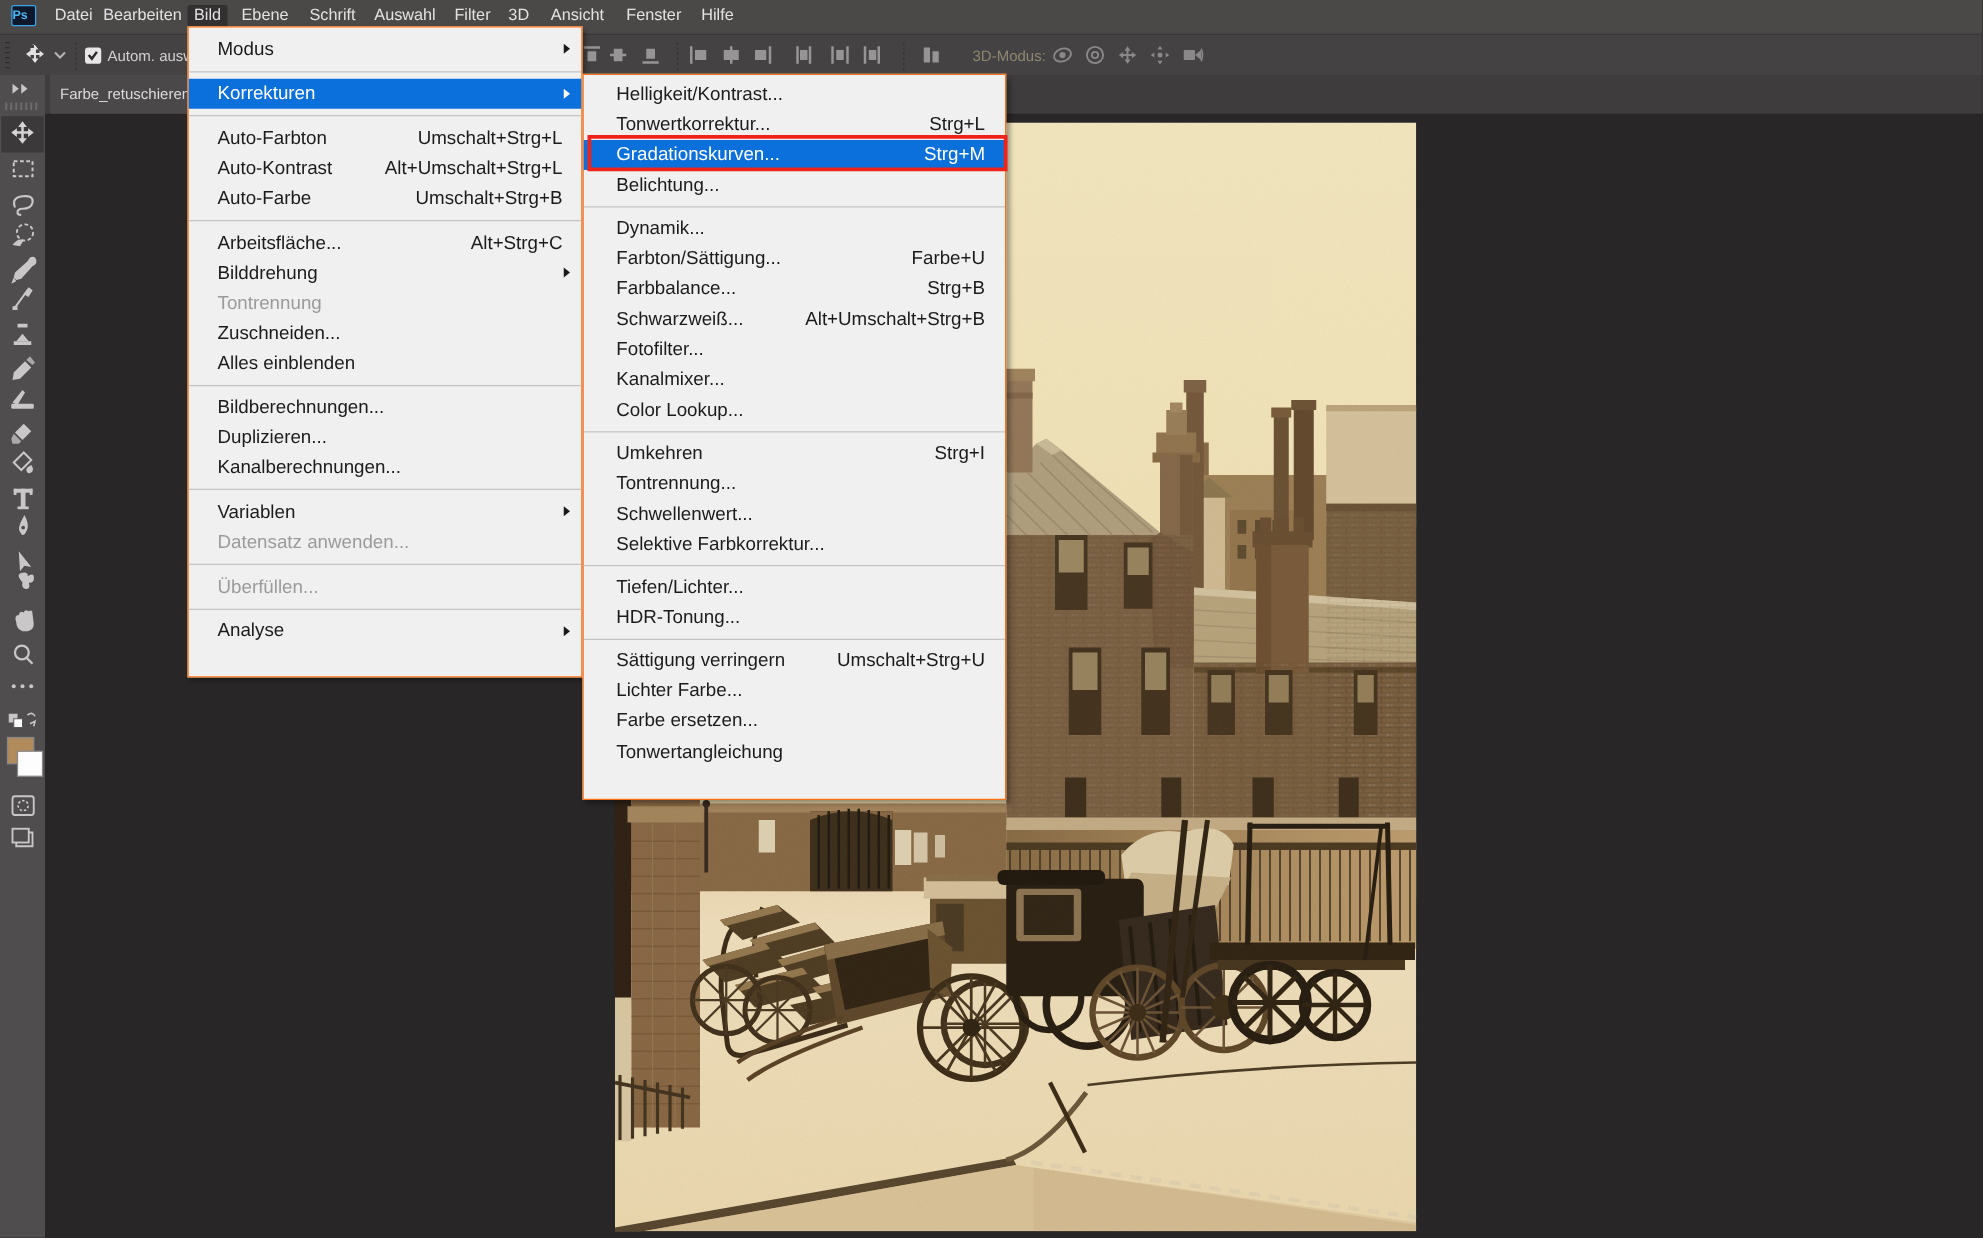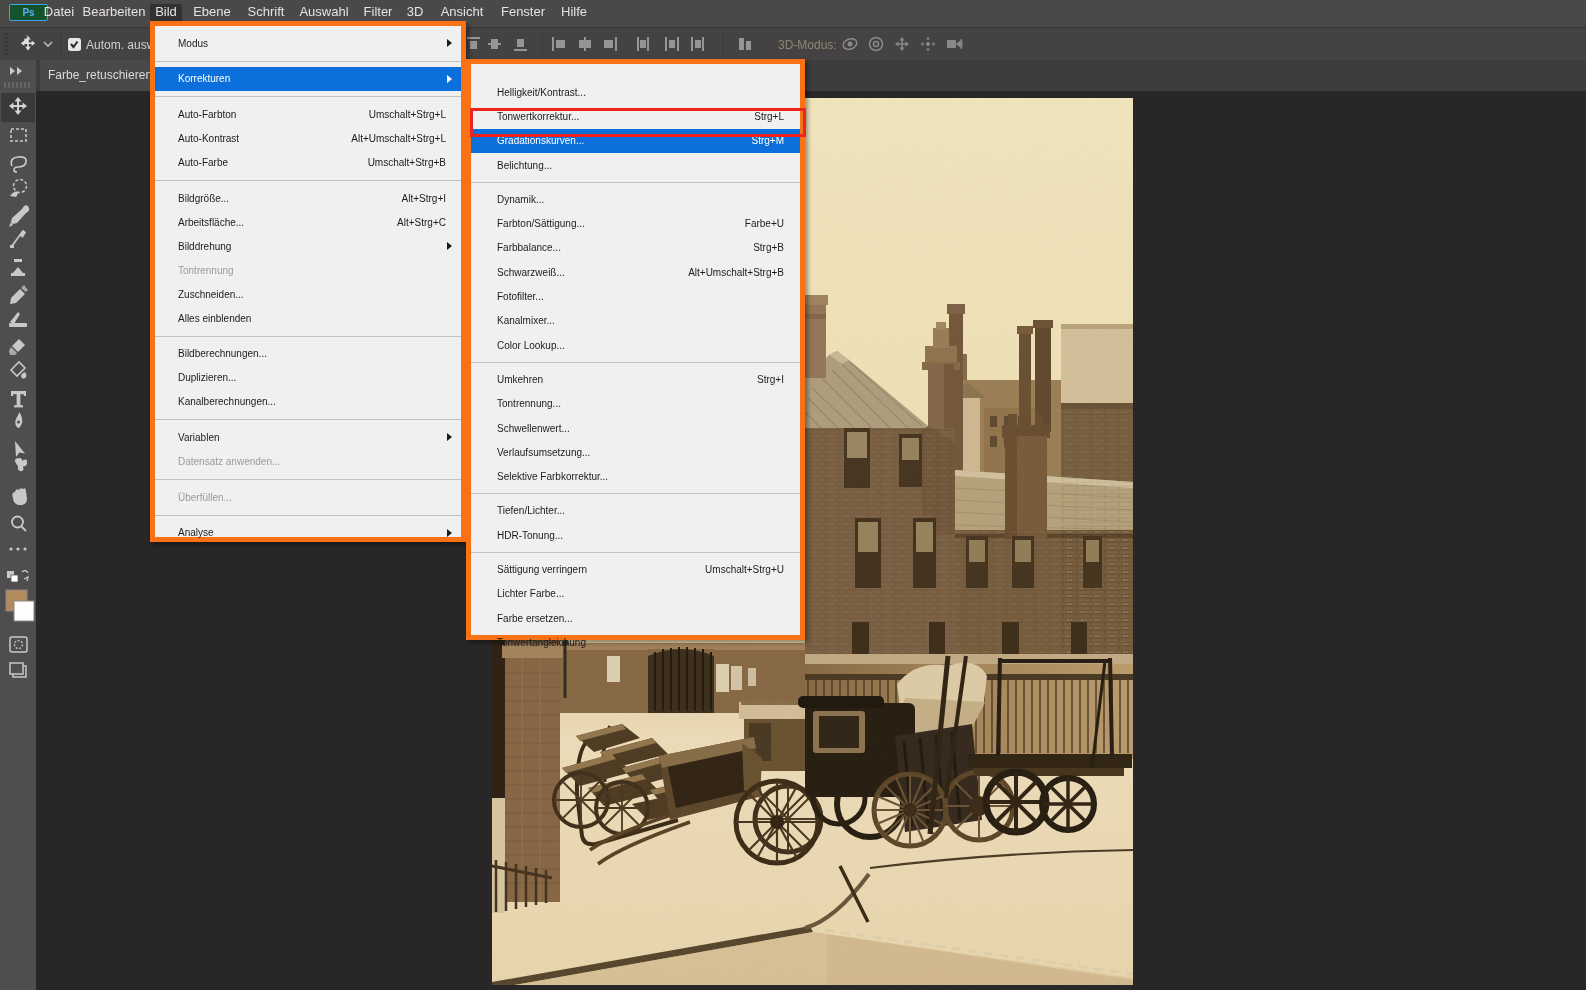--- a/index.html
+++ b/index.html
@@ -1,25 +1,25 @@
 <!DOCTYPE html>
 <html><head><meta charset="utf-8">
 <style>*{margin:0;padding:0;box-sizing:border-box}
 html,body{width:1586px;height:990px;overflow:hidden;background:#282626;font-family:"Liberation Sans",sans-serif}
 .abs{position:absolute}
 #menubar{position:absolute;left:0;top:0;width:1586px;height:28px;background:#4b4848;border-bottom:1px solid #393737}
 .mi{position:absolute;top:1px;height:22px;line-height:22px;color:#e4e2e2;font-size:13px;transform:translateX(-50%);white-space:nowrap}
 #bildbox{position:absolute;left:150px;top:4px;width:32px;height:18px;background:#323030;border-radius:2px 2px 0 0}
-#pslogo{position:absolute;left:9px;top:4px;width:39px;height:17px;background:#14532d;border:1px solid #39a6e8;border-radius:2px;color:#4fb5f0;font-size:10px;font-weight:bold;text-align:center;line-height:15px}
+#pslogo{position:absolute;left:9px;top:4px;width:20px;height:17px;background:#0f172a;border:1px solid #39a6e8;border-radius:2px;color:#4fb5f0;font-size:10px;font-weight:bold;line-height:15px}
 #optionsbar{position:absolute;left:0;top:28px;width:1586px;height:32px;background:#444242}
 #tabbar{position:absolute;left:36px;top:60px;width:1550px;height:31px;background:#3e3c3c}
 #tab{position:absolute;left:4px;top:0px;width:110px;height:31px;background:#4a4848;color:#dddbdb;font-size:12px;line-height:30px;padding-left:8px;white-space:nowrap;overflow:hidden}
 #toolbar{position:absolute;left:0;top:60px;width:36px;height:930px;background:#4f4d4d}
 #canvas{position:absolute;left:36px;top:91px;width:1550px;height:899px;background:#282626}
-.menu{position:absolute;background:#f1f0f0;border:5px solid #f97316;box-shadow:3px 3px 4px rgba(0,0,0,0.35);font-size:10px;color:#1b1b1b}
+.menu{position:absolute;background:#f1f0f0;border:1px solid #f97316;box-shadow:3px 3px 4px rgba(0,0,0,0.35);font-size:15px;color:#1b1b1b}
 .mitem{display:flex;justify-content:space-between;align-items:center;white-space:nowrap}
 .m1 .mitem{height:24px;padding:0 15px 0 23px}
 .m2 .mitem{height:24.3px;padding:0 16px 0 26px}
 .sep1{height:11.7px;position:relative}
 .sep1:after{content:"";position:absolute;left:0;right:0;top:5.5px;border-top:1px solid #c3c3c3}
 .sep2{height:10px;position:relative}
 .sep2:after{content:"";position:absolute;left:0;right:0;top:4.5px;border-top:1px solid #c3c3c3}
 .dis{color:#9b9b9b}
 .hl{background:#0c70dc;color:#ffffff}
 .arr{width:0;height:0;border-left:5px solid #1b1b1b;border-top:4.5px solid transparent;border-bottom:4.5px solid transparent;margin-right:-6px}
@@ -620,24 +620,20 @@
 <div class="mitem">
       <span>Auto-Kontrast</span>
       <span>Alt+Umschalt+Strg+L</span>
     </div>
 <div class="mitem">
       <span>Auto-Farbe</span>
       <span>Umschalt+Strg+B</span>
     </div>
 <div class="sep1"></div>
 <div class="mitem">
-      <span>Bildgröße...</span>
-      <span>Alt+Strg+I</span>
-    </div>
-<div class="mitem">
       <span>Arbeitsfläche...</span>
       <span>Alt+Strg+C</span>
     </div>
 <div class="mitem">
       <span>Bilddrehung</span>
       <span class="arr"></span>
     </div>
 <div class="mitem dis">
       <span>Tontrennung</span>
     </div>
@@ -668,21 +664,21 @@
 <div class="sep1"></div>
 <div class="mitem dis">
       <span>Überfüllen...</span>
     </div>
 <div class="sep1"></div>
 <div class="mitem">
       <span>Analyse</span>
       <span class="arr"></span>
     </div>
 </div>
-<div class="menu m2" id="menu2" style="left:466px;top:59px;width:339px;height:581px;padding-top:16px">
+<div class="menu m2" id="menu2" style="left:466px;top:59px;width:339px;height:581px;padding-top:3px">
 <div class="mitem">
       <span>Helligkeit/Kontrast...</span>
     </div>
 <div class="mitem">
       <span>Tonwertkorrektur...</span>
       <span>Strg+L</span>
     </div>
 <div class="mitem hl">
       <span>Gradationskurven...</span>
       <span>Strg+M</span>
@@ -720,23 +716,20 @@
       <span>Umkehren</span>
       <span>Strg+I</span>
     </div>
 <div class="mitem">
       <span>Tontrennung...</span>
     </div>
 <div class="mitem">
       <span>Schwellenwert...</span>
     </div>
 <div class="mitem">
-      <span>Verlaufsumsetzung...</span>
-    </div>
-<div class="mitem">
       <span>Selektive Farbkorrektur...</span>
     </div>
 <div class="sep2"></div>
 <div class="mitem">
       <span>Tiefen/Lichter...</span>
     </div>
 <div class="mitem">
       <span>HDR-Tonung...</span>
     </div>
 <div class="sep2"></div>

